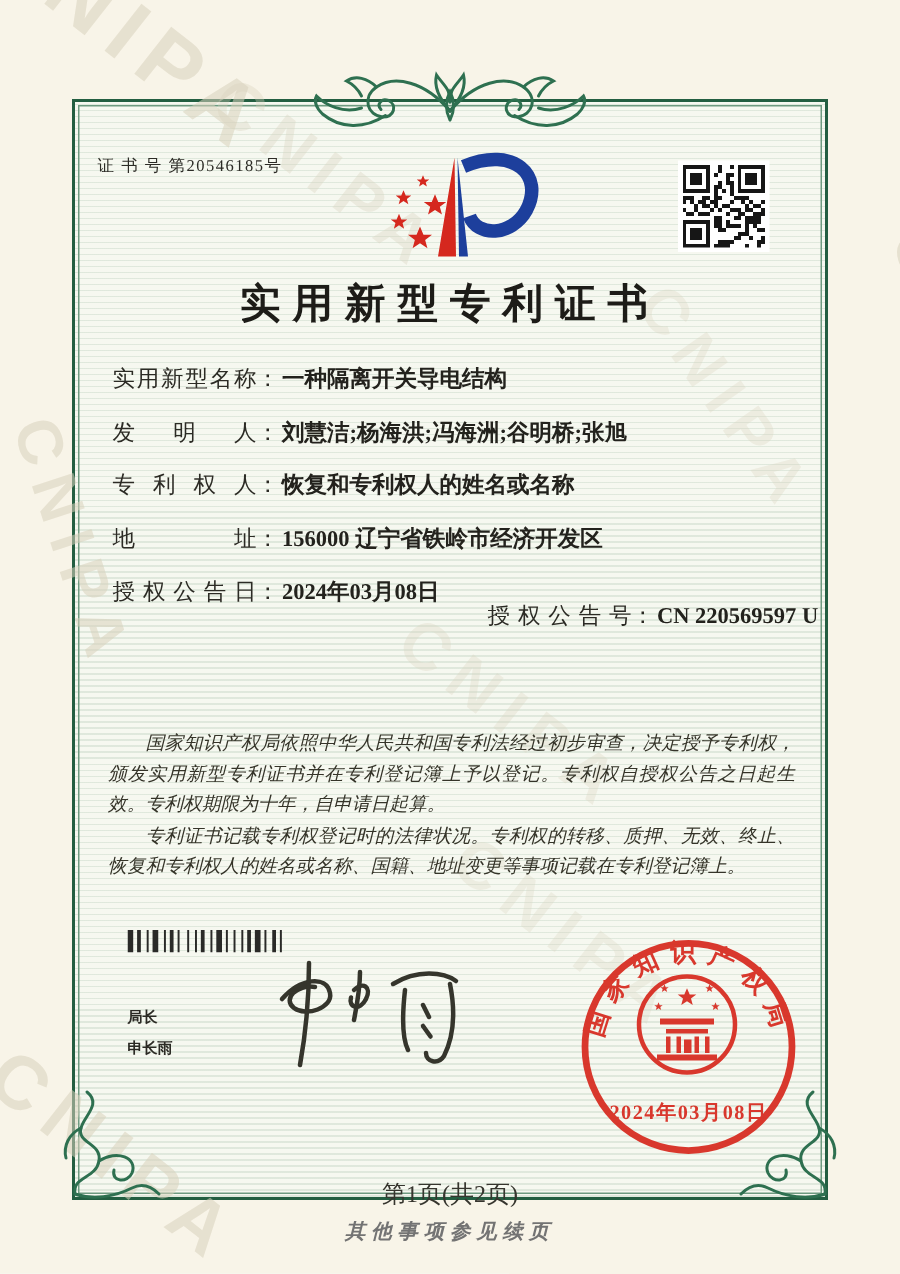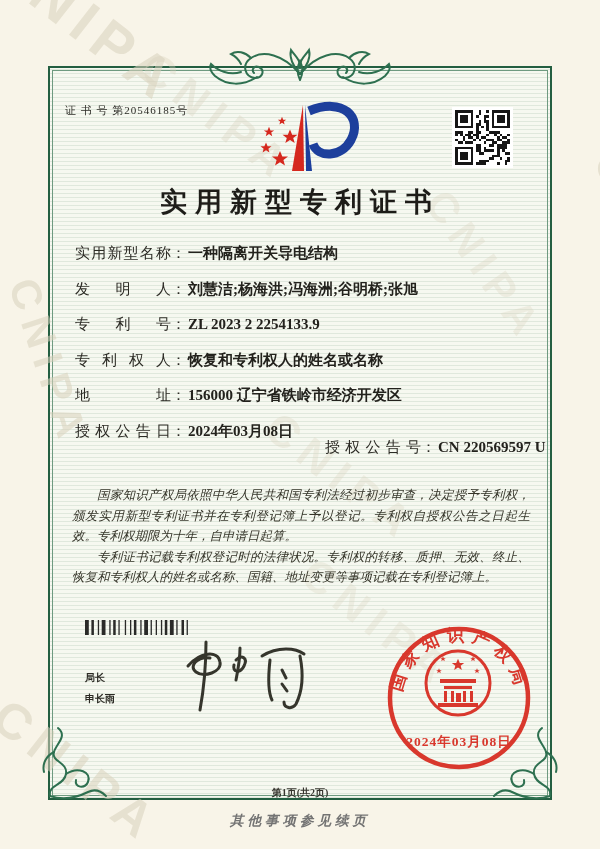--- a/index.html
+++ b/index.html
@@ -50,21 +50,21 @@
   .paras p{margin:0;text-indent:2em;}
   .barcode{position:absolute;left:85px;top:620px;}
   .officer{position:absolute;left:85px;top:671px;
       font-family:"Liberation Sans","DejaVu Sans",sans-serif;
       font-size:10px;font-weight:700;color:#2b2a24;}
   .officer div{margin-bottom:7px;}
   .sig{position:absolute;left:170px;top:638px;}
   .sig path{stroke:#35352c;stroke-width:3;fill:none;stroke-linecap:round;stroke-linejoin:round;}
   .seal{position:absolute;left:384px;top:623px;opacity:.93;mix-blend-mode:multiply;}
   .pagenum{position:absolute;left:0;right:0;top:786px;text-align:center;
-      font-size:10px;color:#36352e;font-weight:bold;}
+      font-size:16px;color:#36352e;}
   .note{position:absolute;left:0;right:0;top:812px;text-align:center;
       font-size:13.5px;font-style:italic;letter-spacing:4px;font-weight:600;color:#737373;}
 </style>
 </head>
 <body>
 
 <span class="wm" style="left:-25px;top:-12px;font-size:58px;transform:rotate(38deg);">CNIPA</span>
 <span class="wm" style="left:128px;top:92px;font-size:44px;transform:rotate(38deg);opacity:.35;">CNIPA</span>
 <span class="wm" style="left:548px;top:212px;font-size:42px;transform:rotate(72deg);">CNIPA</span>
 <span class="wm" style="left:398px;top:242px;font-size:42px;transform:rotate(55deg);opacity:.3;">CNIPA</span>
@@ -339,23 +339,20 @@
   <div class="title">实用新型专利证书</div>
 
   <div class="fields">
     <div class="frow">
       <span class="flabel">实用新型名称</span><span class="fcolon">：</span><span class="fvalue">一种隔离开关导电结构</span>
     </div>
     <div class="frow">
       <span class="flabel">发明人</span><span class="fcolon">：</span><span class="fvalue">刘慧洁;杨海洪;冯海洲;谷明桥;张旭</span>
     </div>
     <div class="frow">
-      <span class="flabel">专利号</span><span class="fcolon">：</span><span class="fvalue">ZL 2023 2 2254133.9</span>
-    </div>
-    <div class="frow">
       <span class="flabel">专利权人</span><span class="fcolon">：</span><span class="fvalue">恢复和专利权人的姓名或名称</span>
     </div>
     <div class="frow">
       <span class="flabel">地址</span><span class="fcolon">：</span><span class="fvalue">156000 辽宁省铁岭市经济开发区</span>
     </div>
     <div class="frow">
       <span class="flabel">授权公告日</span><span class="fcolon">：</span><span class="fvalue">2024年03月08日</span>
       <span class="pair2">
         <span class="flabel">授权公告号</span><span class="fcolon">：</span><span class="fvalue">CN 220569597 U</span>
       </span>

